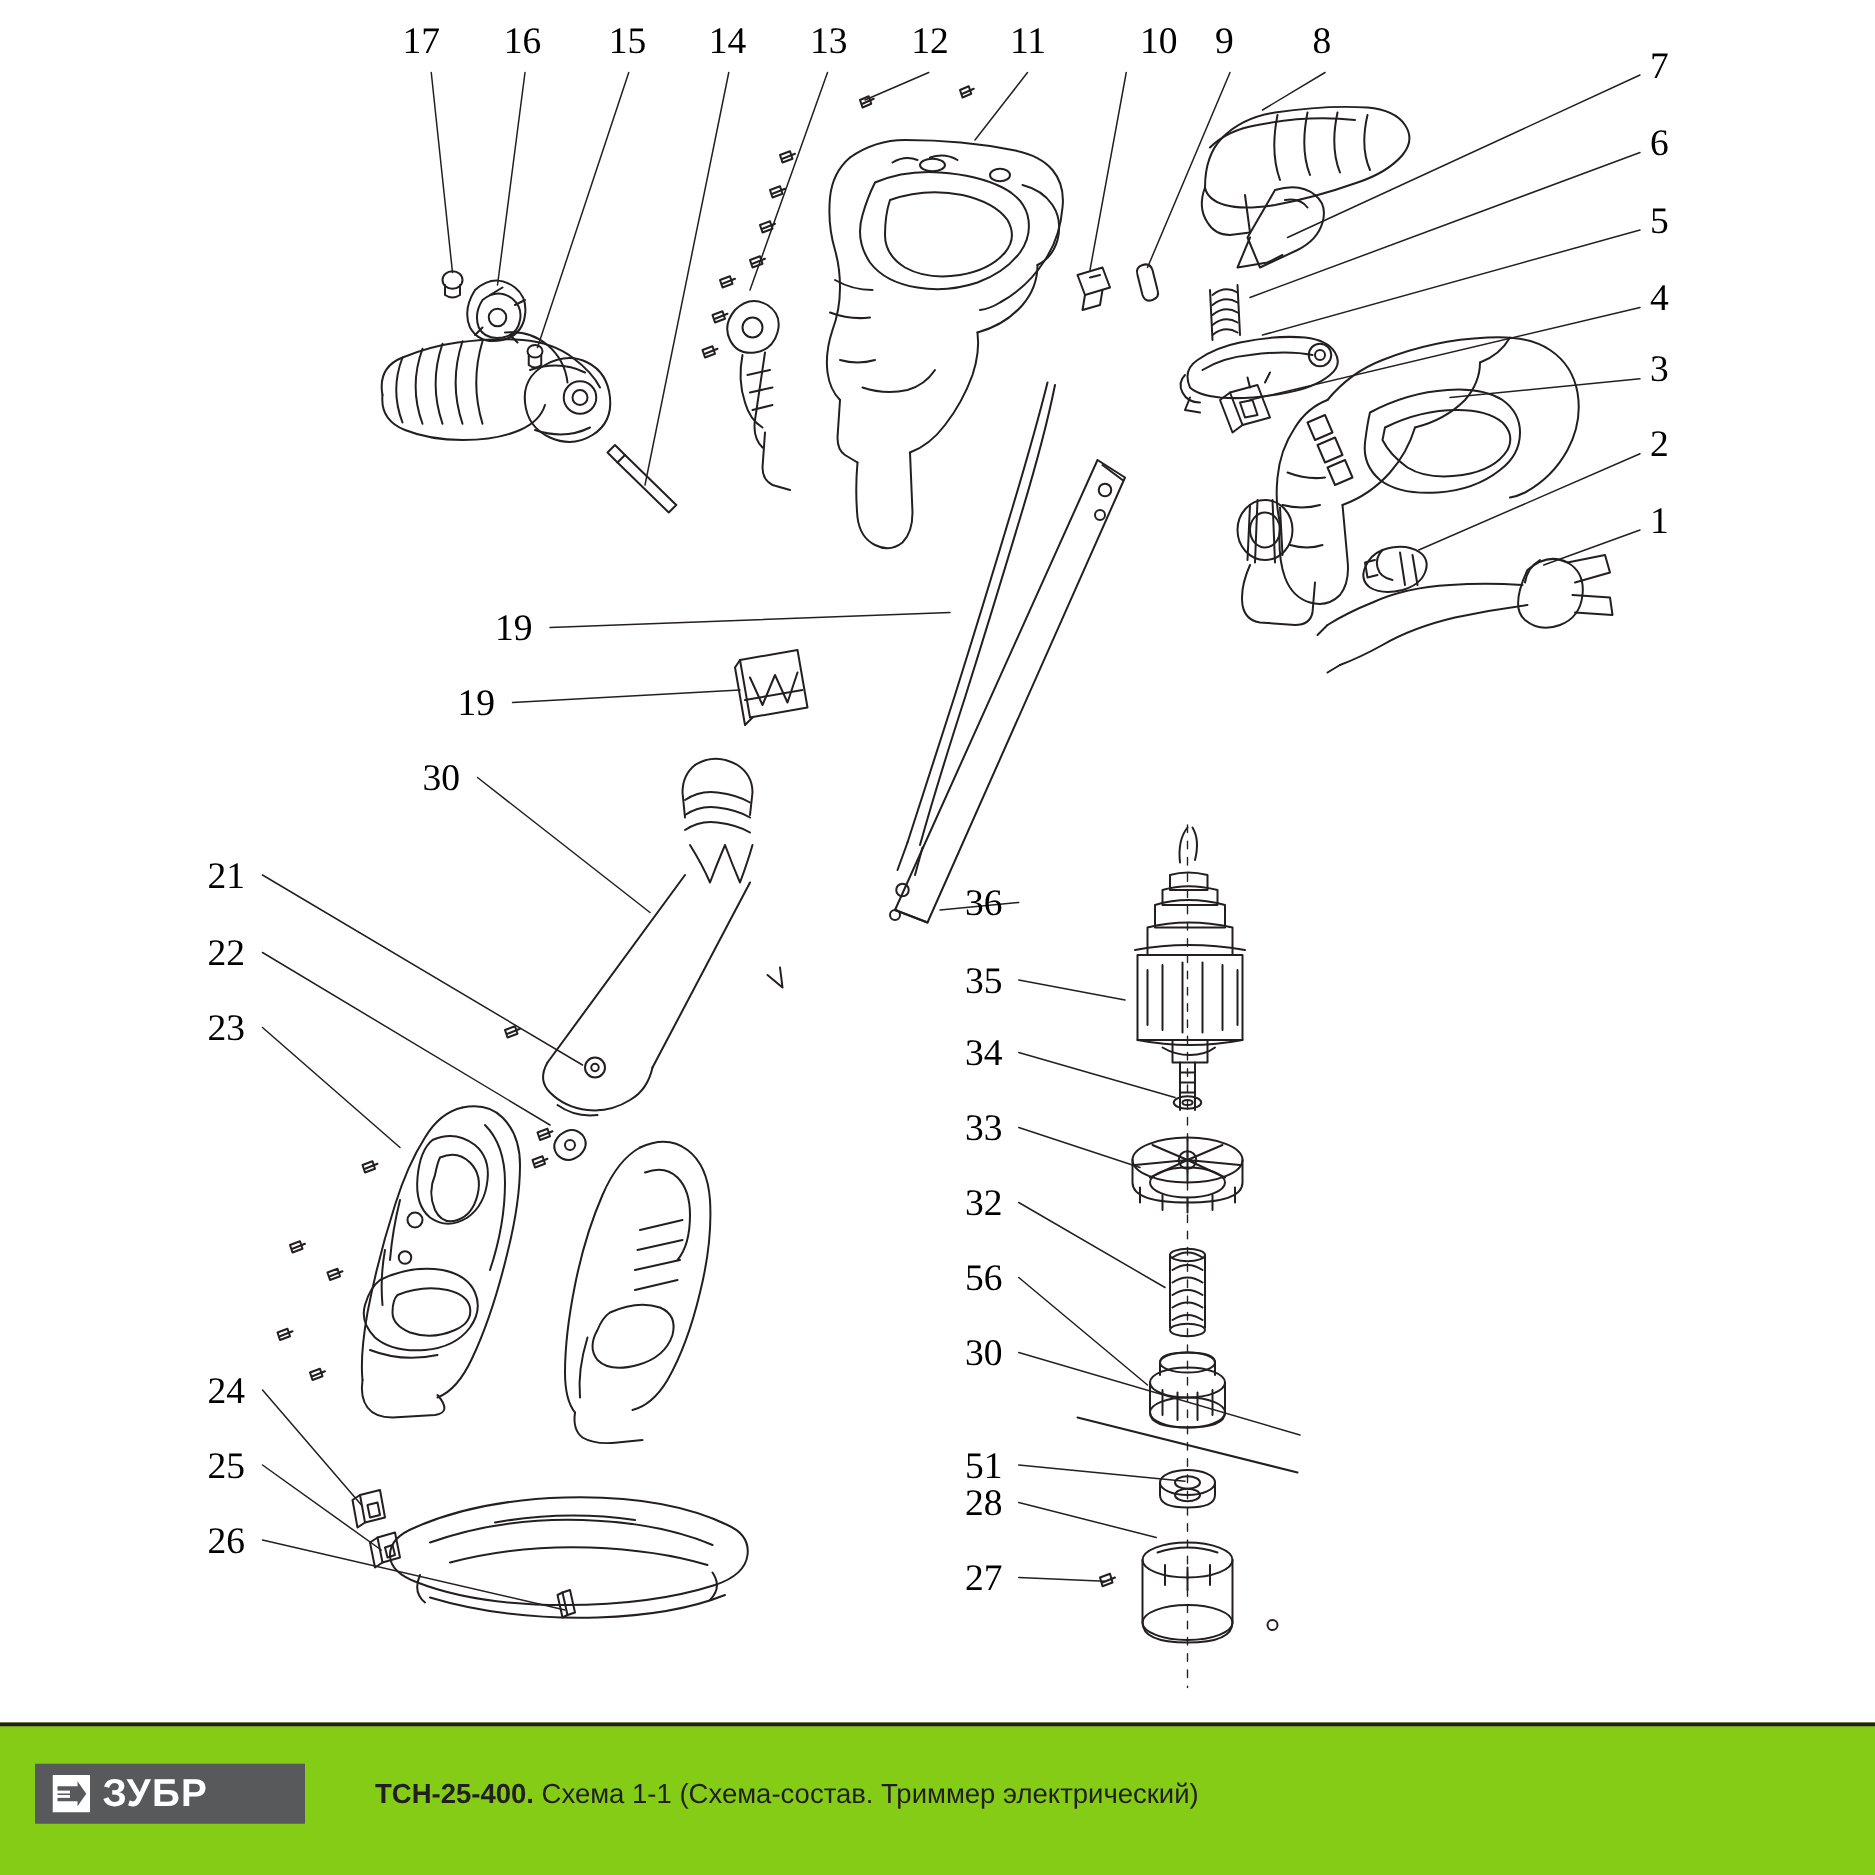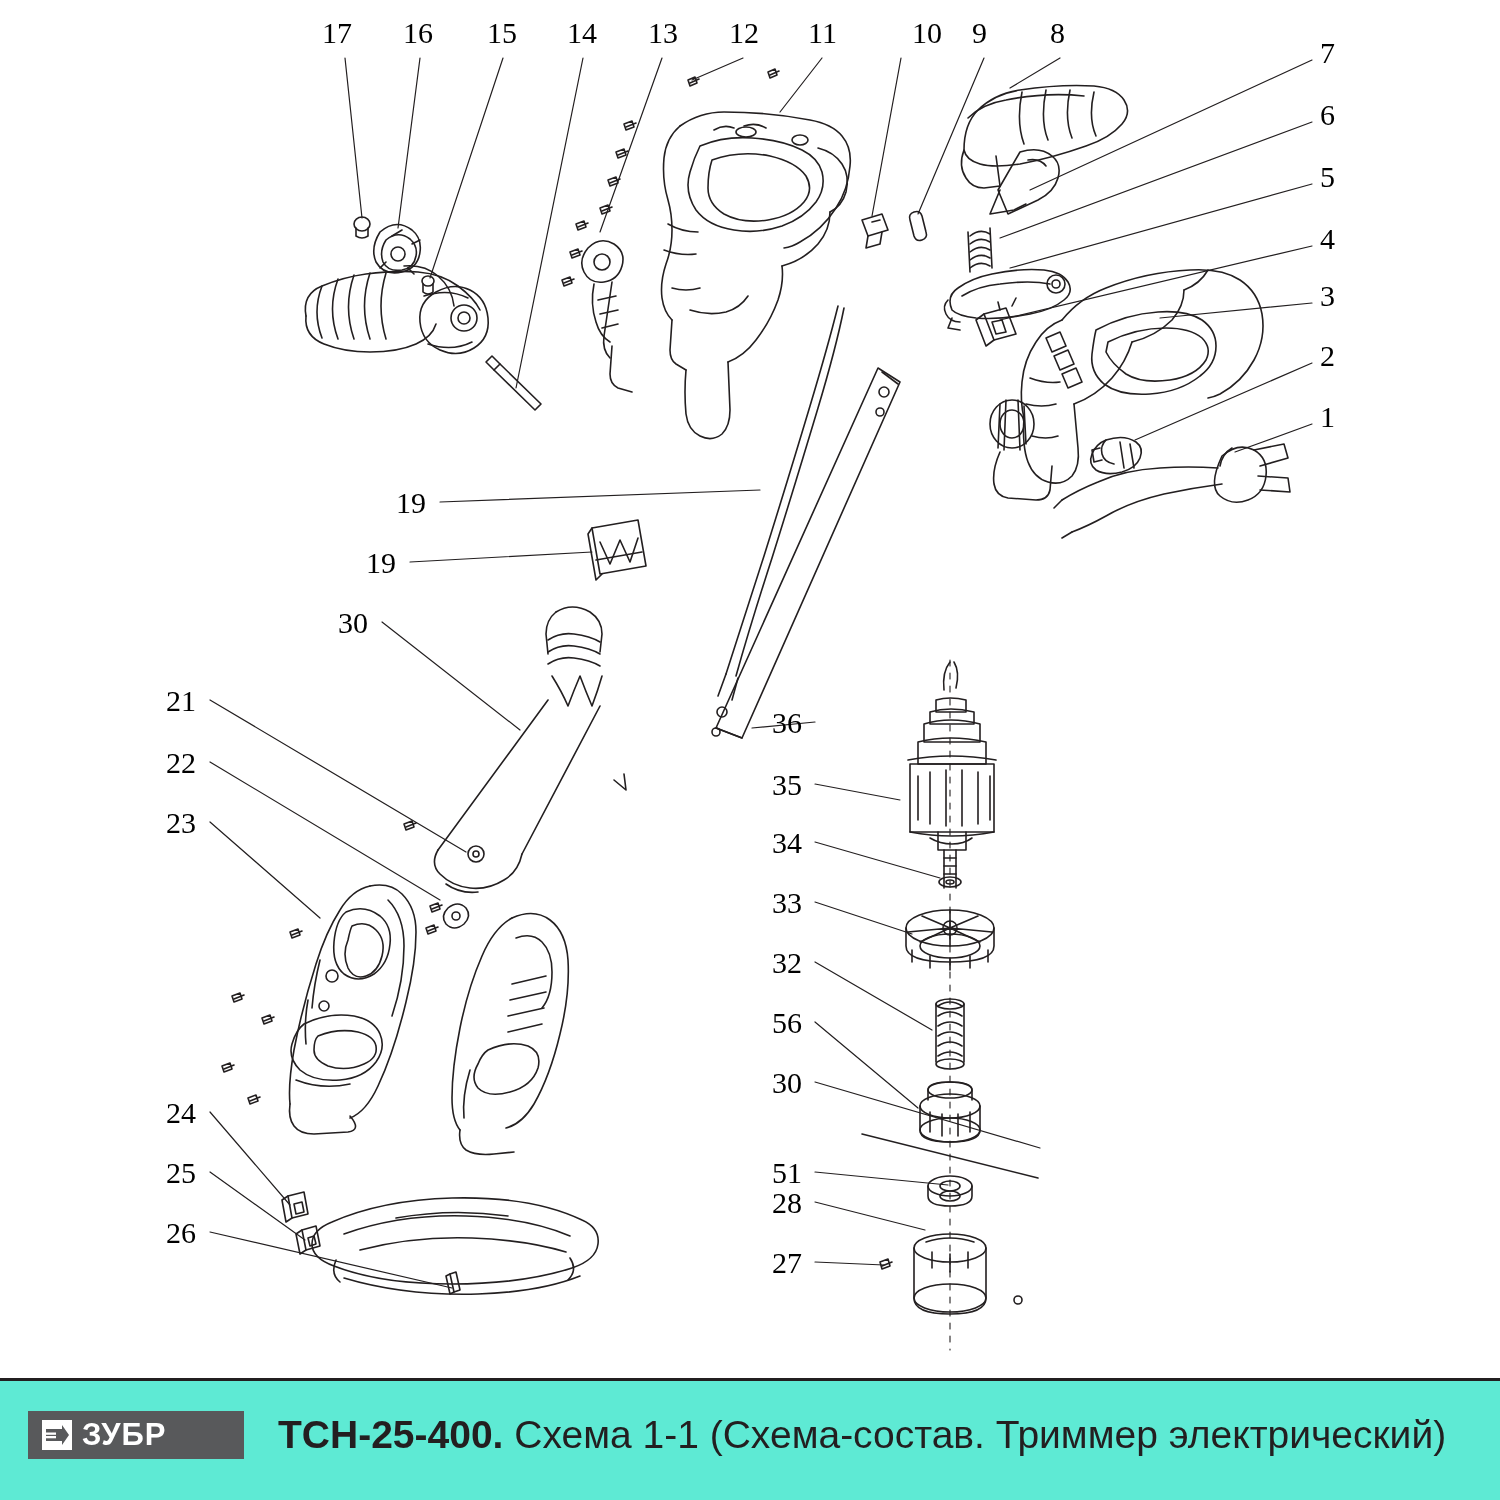--- a/index.html
+++ b/index.html
@@ -45,21 +45,21 @@
   }
   
   #footer-bar {
     position: absolute;
     left: 0;
     top: 1378px;
     width: 1500px;
     height: 122px;
     border-top: 3px solid #231f20;
     box-sizing: border-box;
-    background: #5eead4;
+    background: #84cc16;
   }
   #footer-inner {
     position: absolute;
     left: 28px;
     top: 30px;
     display: flex;
     align-items: center;
   }
   #brand-logo {
     width: 216px;
@@ -77,22 +77,22 @@
     flex: 0 0 auto;
   }
   #brand-logo .word {
     color: #ffffff;
     font-family: "Liberation Sans", sans-serif;
     font-weight: bold;
     font-size: 31px;
     letter-spacing: 1px;
   }
   #footer-text {
-    margin-left: 34px;
-    font-size: 39px;
+    margin-left: 56px;
+    font-size: 22px;
     color: #231f20;
     white-space: nowrap;
   }
   #footer-text .model {
     font-weight: bold;
   }
   #footer-text .desc {
     font-weight: normal;
   }
 </style>

